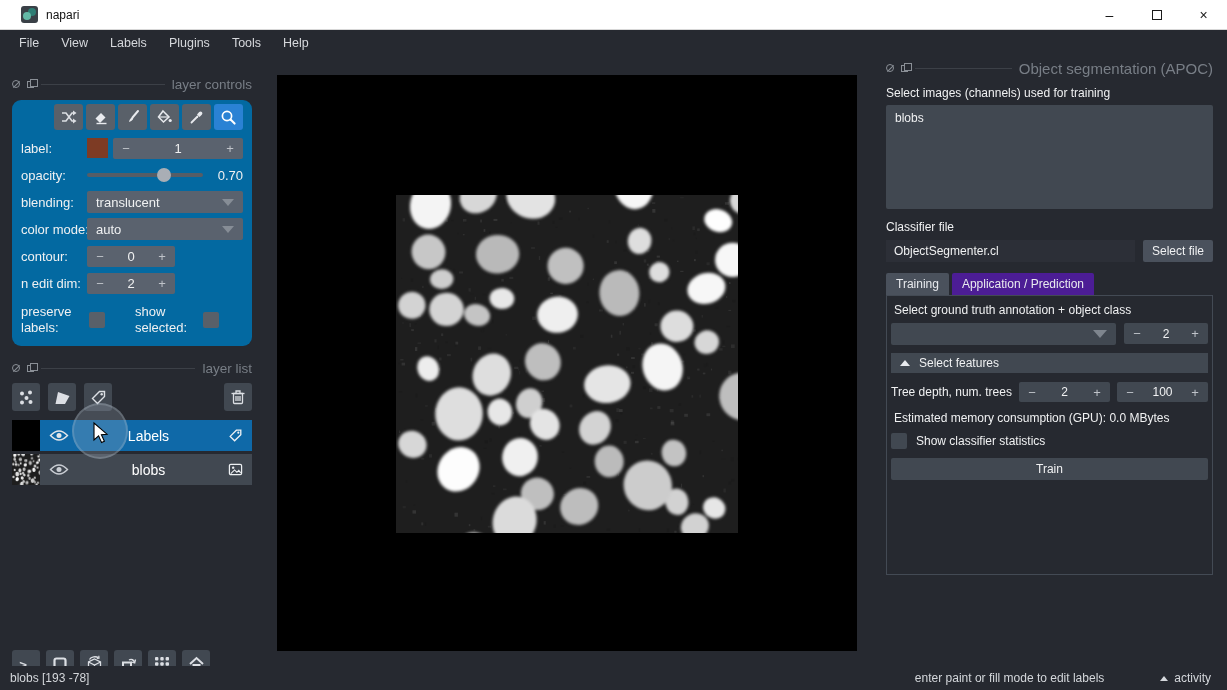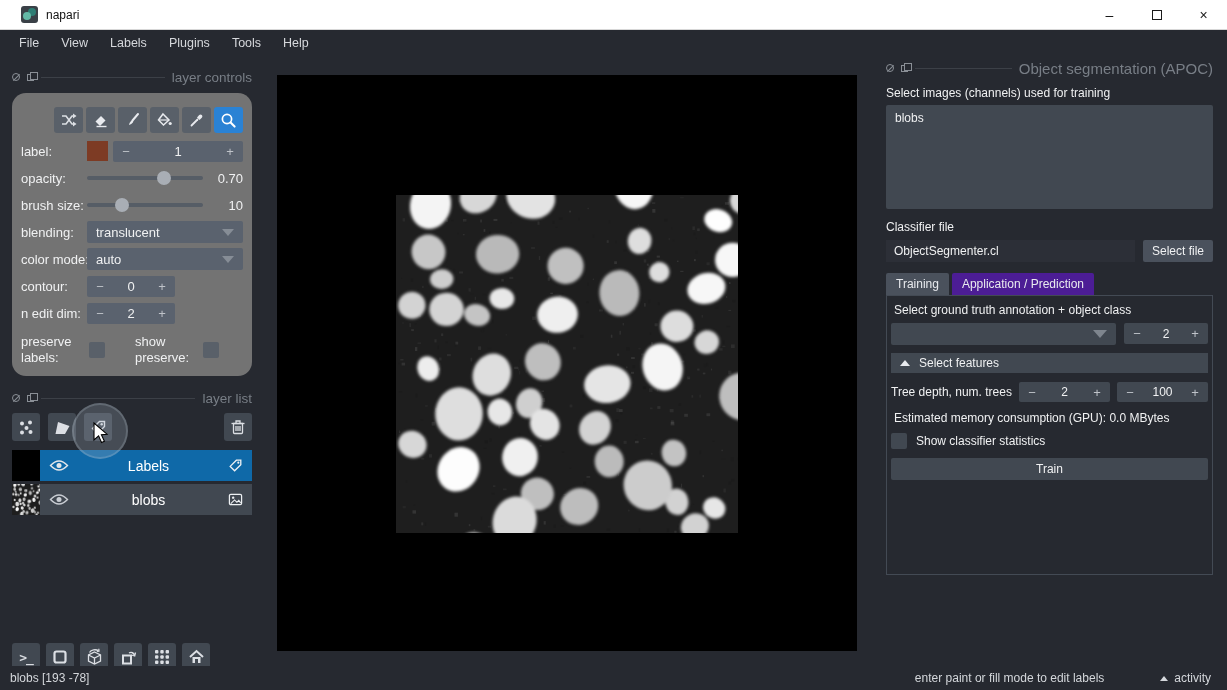--- a/index.html
+++ b/index.html
@@ -26,22 +26,22 @@
   
   .main { position:absolute; top:56px; left:0; right:0; bottom:24px; background:#262930; }
   .dock-header { display:flex; align-items:center; height:18px; gap:7px; }
   .dh-icon1 { width:8px; height:8px; border:1px solid #8a8f96; border-radius:50%; position:relative; flex:none;}
   .dh-icon1::after { content:""; position:absolute; left:-1px; top:2.5px; width:9px; height:1px; background:#8a8f96; transform:rotate(-45deg); }
   .dh-icon2 { width:7px; height:7px; border:1px solid #8a8f96; position:relative; flex:none;}
   .dh-icon2::after { content:""; position:absolute; left:2px; top:-3px; width:6px; height:6px; border:1px solid #8a8f96; background:#262930; }
   .dh-line { flex:1; height:1px; background:#3c4047; }
   .dh-title { color:#787e86; font-size:13.5px; white-space:nowrap; }
   
-  .left-dock { position:absolute; left:0; top:12px; width:264px; height:100%; padding:0 12px; }
-  .controls-panel { margin-top:7px; background:#737373; border-radius:14px; padding:11px 9px 7px; }
+  .left-dock { position:absolute; left:0; top:19px; width:264px; height:100%; padding:0 12px; }
+  .controls-panel { margin-top:7px; background:#0369a1; border-radius:9px; padding:1px 9px 7px; }
   .tools-row { display:flex; justify-content:flex-end; gap:3px; margin:3px 0 7px; }
   .tool-btn { width:29px; height:26px; background:#596069; border-radius:3px; display:flex; align-items:center; justify-content:center; }
   .tool-btn.active { background:#2a82d4; }
   .ctl-row { display:flex; align-items:center; height:22px; margin:5px 0; }
   .ctl-label { width:66px; flex:none; font-size:13px; color:#f0f1f2; white-space:nowrap; overflow:hidden; }
   .swatch { width:21px; height:20px; margin-right:5px; flex:none; }
   .spin { flex:1; height:21px; background:#5a626e; border-radius:2px; display:flex; align-items:center; }
   .spin.small { flex:none; width:88px; }
   .spin.dark { background:#414851; }
   .sbtn { width:26px; text-align:center; color:#bfc3c9; font-size:13px; }
@@ -210,28 +210,20 @@
 
         <div class="ctl-row">
           <span class="ctl-label">opacity:</span>
           <div class="slider opacity">
             <div class="track"></div>
             <div class="handle"></div>
           </div>
           <span class="slider-val">0.70</span>
         </div>
 
-        <div class="ctl-row">
-          <span class="ctl-label">brush size:</span>
-          <div class="slider brush">
-            <div class="track"></div>
-            <div class="handle"></div>
-          </div>
-          <span class="slider-val">10</span>
-        </div>
 
         <div class="ctl-row">
           <span class="ctl-label">blending:</span>
           <div class="combo">
             <span>translucent</span>
             <span class="tri"></span>
           </div>
         </div>
 
         <div class="ctl-row">
@@ -260,21 +252,21 @@
           </div>
         </div>
 
 
         <div class="two-col">
           <div class="pair">
             <span class="ctl-label wrap">preserve labels:</span>
             <span class="checkbox"></span>
           </div>
           <div class="pair pair2">
-            <span class="ctl-label wrap">show preserve:</span>
+            <span class="ctl-label wrap">show selected:</span>
             <span class="checkbox"></span>
           </div>
         </div>
       </div>
 
       <div class="dock-header ll-header">
         <span class="dh-icon1"></span>
         <span class="dh-icon2"></span>
         <span class="dh-line"></span>
         <span class="dh-title">layer list</span>

